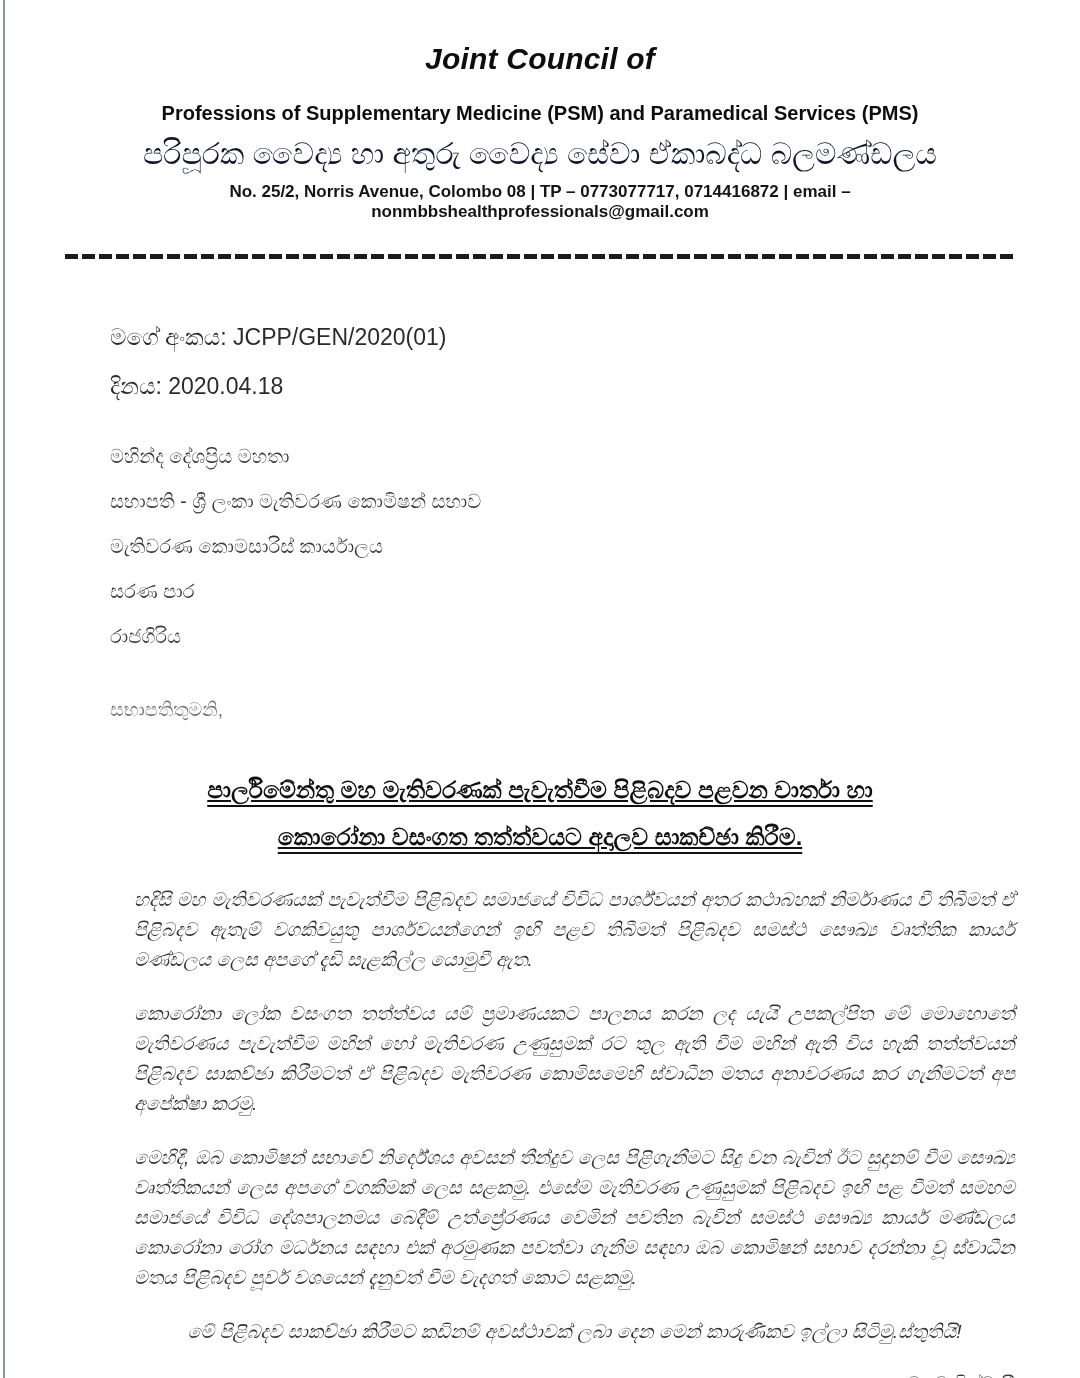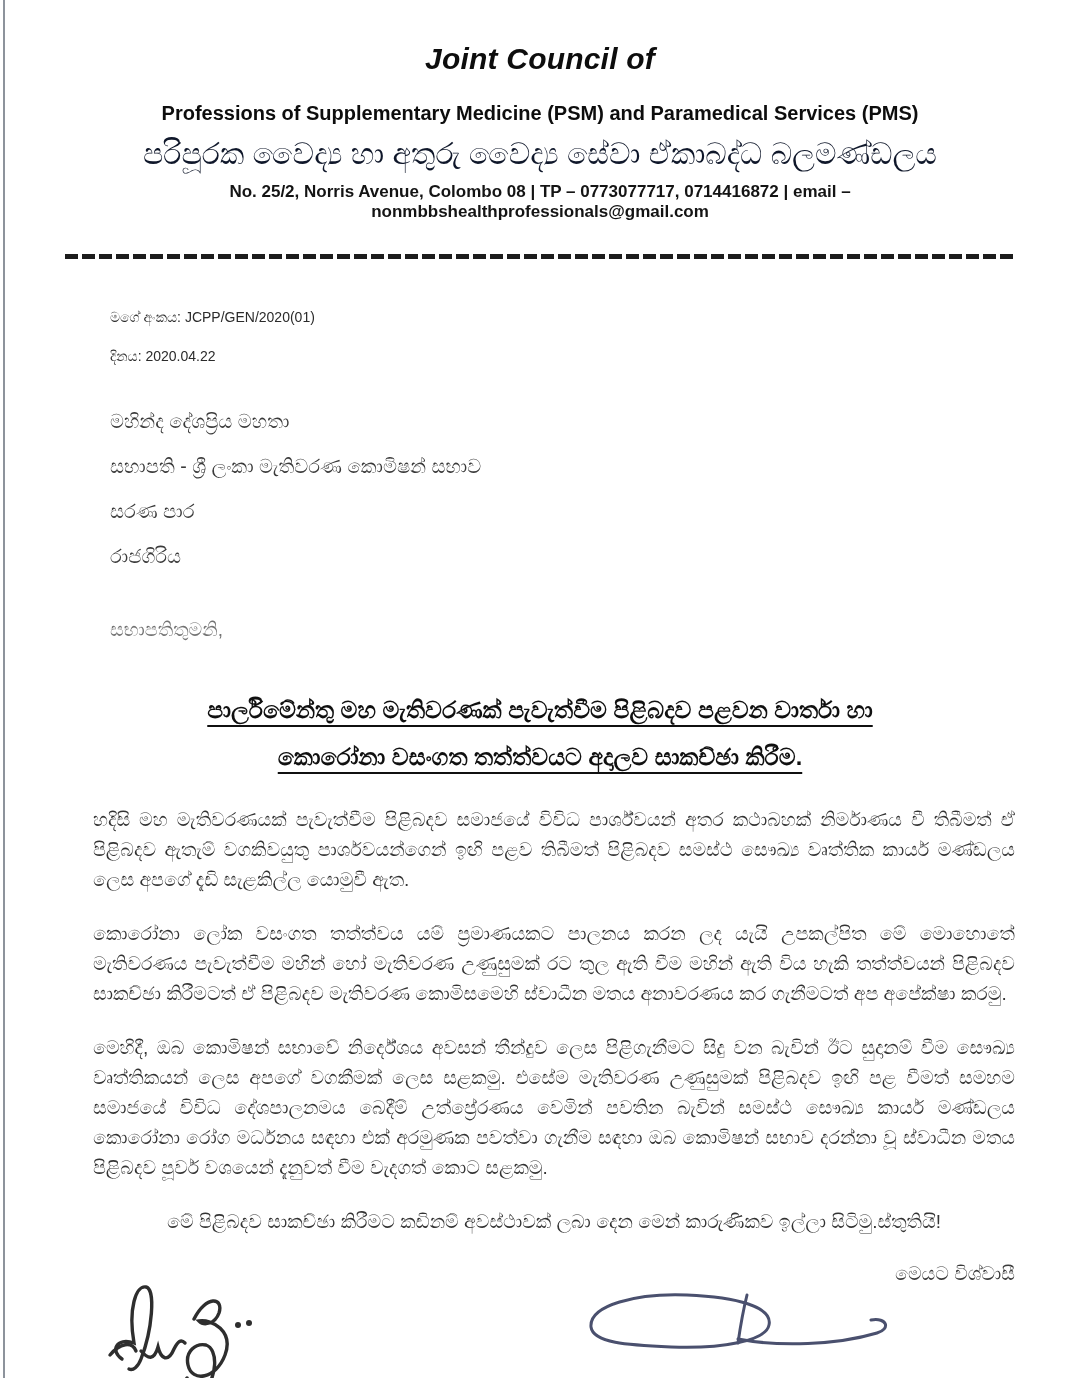--- a/index.html
+++ b/index.html
@@ -14,27 +14,27 @@
   
   .letterhead{text-align:center;}
   .title-en-1{font-size:30px;font-weight:bold;color:#0d0d0d;margin:0 0 26px 0;letter-spacing:.2px;font-style:italic;}
   .title-en-2{font-size:20px;font-weight:bold;color:#0d0d0d;margin:0 0 12px 0;}
   .title-si{font-size:30px;color:#0f172a;margin:0 0 10px 0;}
   .contact-line{font-size:17px;font-weight:bold;color:#141414;margin:0 0 32px 0;}
   .divider{height:5px;width:100%;
     background:repeating-linear-gradient(90deg,#1c1c1c 0 13px,rgba(0,0,0,0) 13px 17px);}
 
   
-  .meta{margin:50px 0 0 45px;font-size:14px;}
+  .meta{margin:65px 0 0 45px;font-size:23px;}
   .meta div{margin-bottom:22px;}
   .recipient{margin:34px 0 0 45px;font-size:19.5px;line-height:45px;color:#3a3a3a;}
   .salutation{margin:40px 0 0 45px;font-size:19px;color:#737373;}
-  .subject{margin:46px 45px 0 45px;text-align:center;font-size:23.5px;font-weight:bold;color:#101010;line-height:47px;}
+  .subject{margin:46px 45px 0 45px;text-align:center;font-size:23.5px;font-weight:bold;color:#101010;line-height:47px;text-decoration:underline;}
   .subject div{text-decoration:underline;text-decoration-thickness:2px;text-underline-offset:7px;}
-  .body-par{margin:24px 0 6px 28px;font-size:19px;line-height:30px;text-align:justify;color:#333333;}
+  .body-par{margin:24px 0 6px 69px;font-size:19px;line-height:30px;text-align:justify;color:#333333;font-style:italic;}
   .body-par.last{text-align:center;}
   .closing{margin:26px 0 0 45px;font-size:19px;color:#3a3a3a;text-align:right;}
 
   
   .sig-row{display:flex;margin:0 0 0 45px;}
   .sig-col{position:relative;}
   .sig-col.left{width:470px;}
   .sig-col.right{width:440px;}
   .sig-art{position:relative;height:74px;overflow:visible;}
   .sig-art svg{position:absolute;overflow:visible;}
@@ -49,26 +49,27 @@
   <header class="letterhead">
     <h1 class="title-en-1">Joint Council of</h1>
     <h2 class="title-en-2">Professions of Supplementary Medicine (PSM) and Paramedical Services (PMS)</h2>
     <div class="title-si">පරිපූරක වෛද්‍ය හා අතුරු වෛද්‍ය සේවා ඒකාබද්ධ බලමණ්ඩලය</div>
     <div class="contact-line">No. 25/2, Norris Avenue, Colombo 08 | TP – 0773077717, 0714416872 | email – nonmbbshealthprofessionals@gmail.com</div>
     <div class="divider"></div>
   </header>
 
   <section class="meta">
     <div>මගේ අංකය: JCPP/GEN/2020(01)</div>
-    <div>දිනය: 2020.04.22</div>
+    <div>දිනය: 2020.04.18</div>
   </section>
 
   <section class="recipient">
     <div>මහින්ද දේශප්‍රිය මහතා</div>
     <div>සභාපති - ශ්‍රී ලංකා මැතිවරණ කොමිෂන් සභාව</div>
+    <div>මැතිවරණ කොමසාරිස් කාර්යාලය</div>
     <div>සරණ පාර</div>
     <div>රාජගිරිය</div>
   </section>
 
   <div class="salutation">සභාපතිතුමනි,</div>
 
   <div class="subject">
     <div>පාර්ලිමේන්තු මහ මැතිවරණක් පැවැත්වීම පිළිබදව පළවන වාර්තා හා</div>
     <div>කොරෝනා වසංගත තත්ත්වයට අදාලව සාකච්ඡා කිරීම.</div>
   </div>

